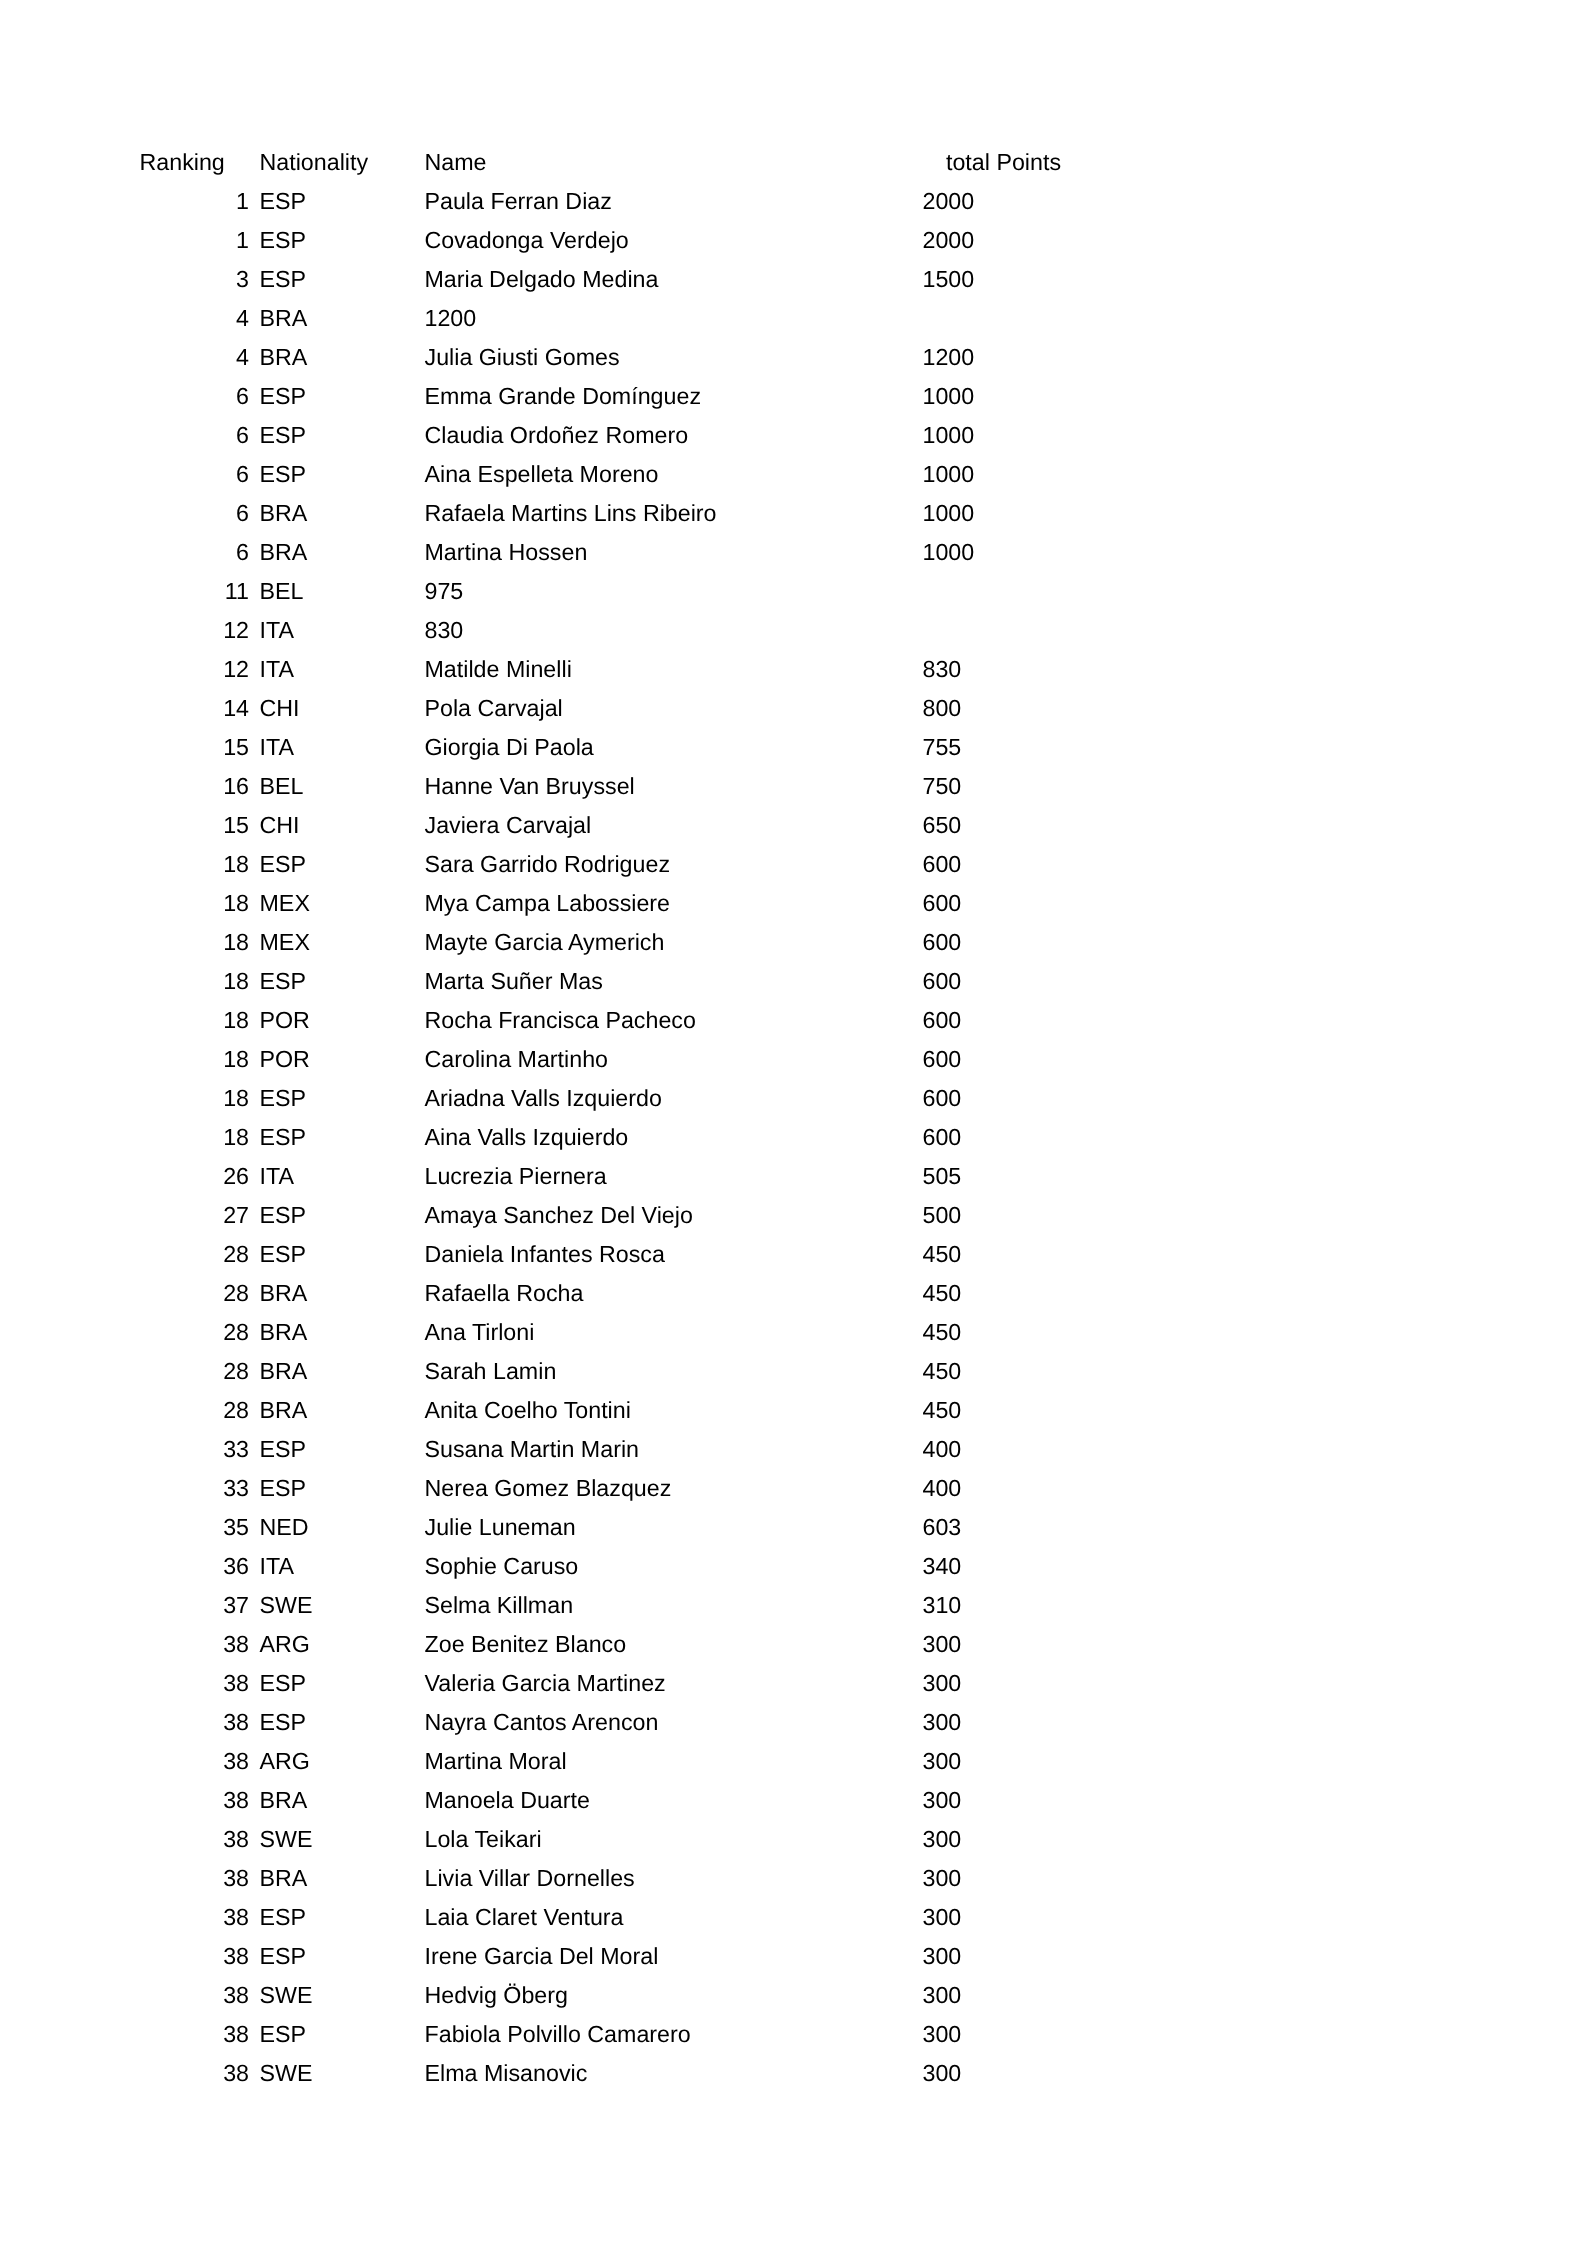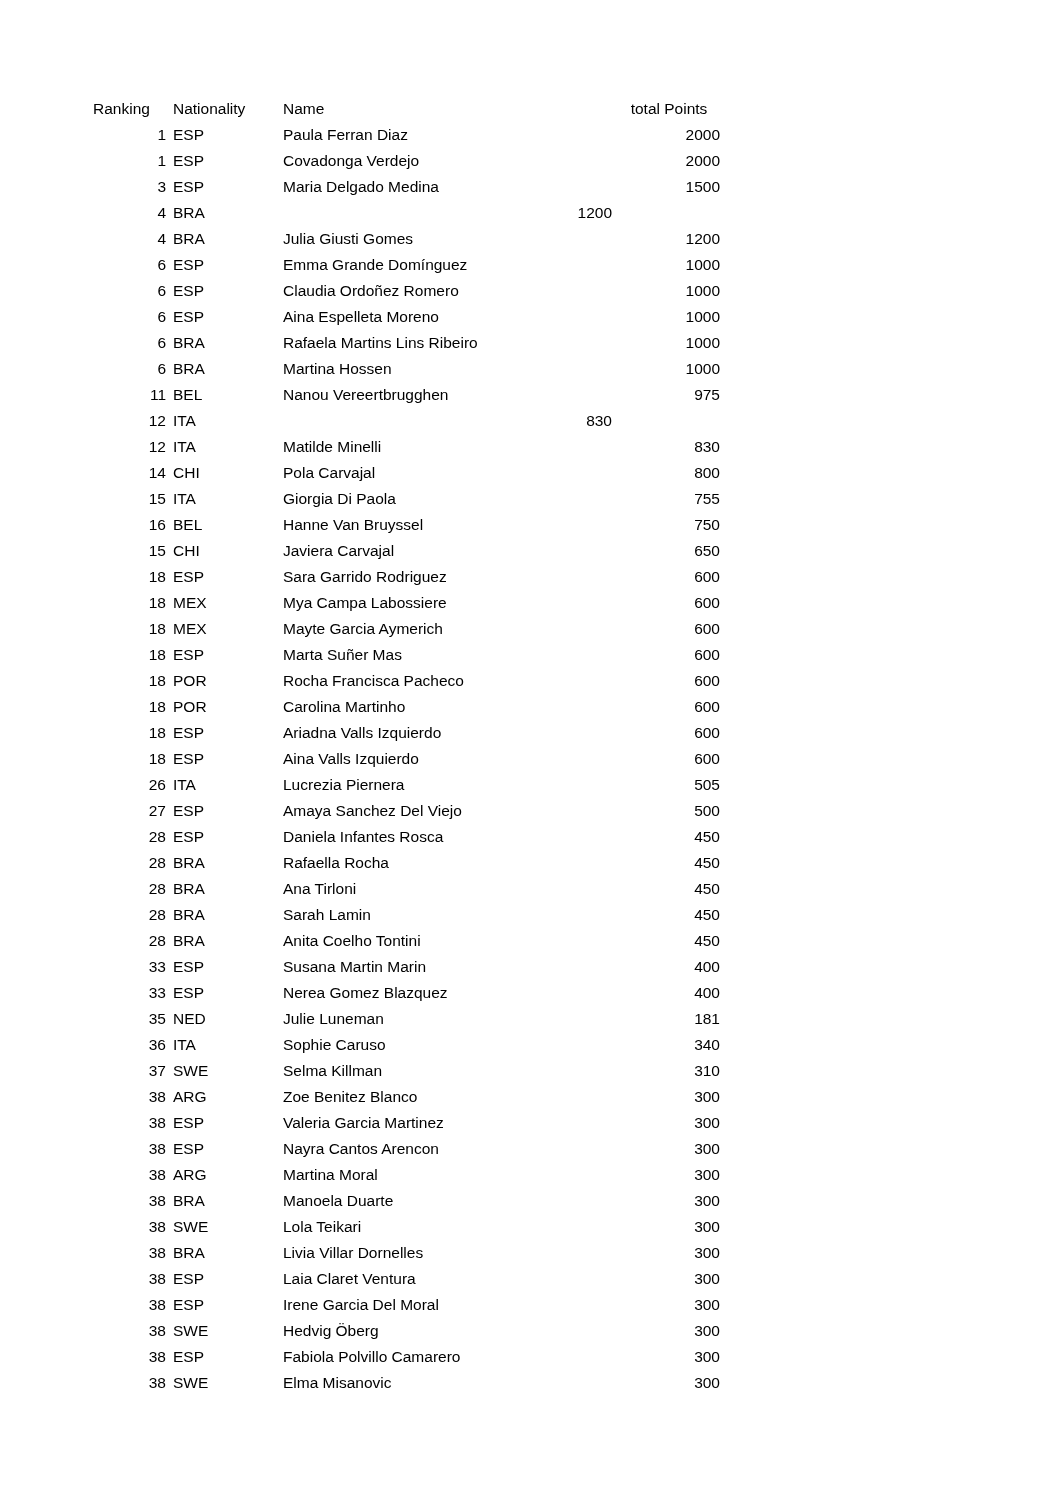--- a/index.html
+++ b/index.html
@@ -31,21 +31,21 @@
   }
   .cell-rank {
     text-align: right;
   }
   .cell-nat {
     padding-left: 7px;
   }
   .cell-name {
   }
   .cell-points {
-    text-align: right;
+    text-align: left;
     padding-right: 3px;
   }
   .row.header .cell-rank {
     text-align: left;
   }
   .row.header .cell-points {
     text-align: center;
     padding-right: 0;
   }
 </style>
@@ -129,21 +129,20 @@
         <div class="row">
           <div class="cell-rank">6</div>
           <div class="cell-nat">BRA</div>
           <div class="cell-name">Martina Hossen</div>
           <div class="cell-points">1000</div>
         </div>
 
         <div class="row">
           <div class="cell-rank">11</div>
           <div class="cell-nat">BEL</div>
-          <div class="cell-name">Nanou Vereertbrugghen</div>
           <div class="cell-points">975</div>
         </div>
 
         <div class="row">
           <div class="cell-rank">12</div>
           <div class="cell-nat">ITA</div>
           <div class="cell-points">830</div>
         </div>
 
         <div class="row">
@@ -297,21 +296,21 @@
           <div class="cell-rank">33</div>
           <div class="cell-nat">ESP</div>
           <div class="cell-name">Nerea Gomez Blazquez</div>
           <div class="cell-points">400</div>
         </div>
 
         <div class="row">
           <div class="cell-rank">35</div>
           <div class="cell-nat">NED</div>
           <div class="cell-name">Julie Luneman</div>
-          <div class="cell-points">181</div>
+          <div class="cell-points">603</div>
         </div>
 
         <div class="row">
           <div class="cell-rank">36</div>
           <div class="cell-nat">ITA</div>
           <div class="cell-name">Sophie Caruso</div>
           <div class="cell-points">340</div>
         </div>
 
         <div class="row">

